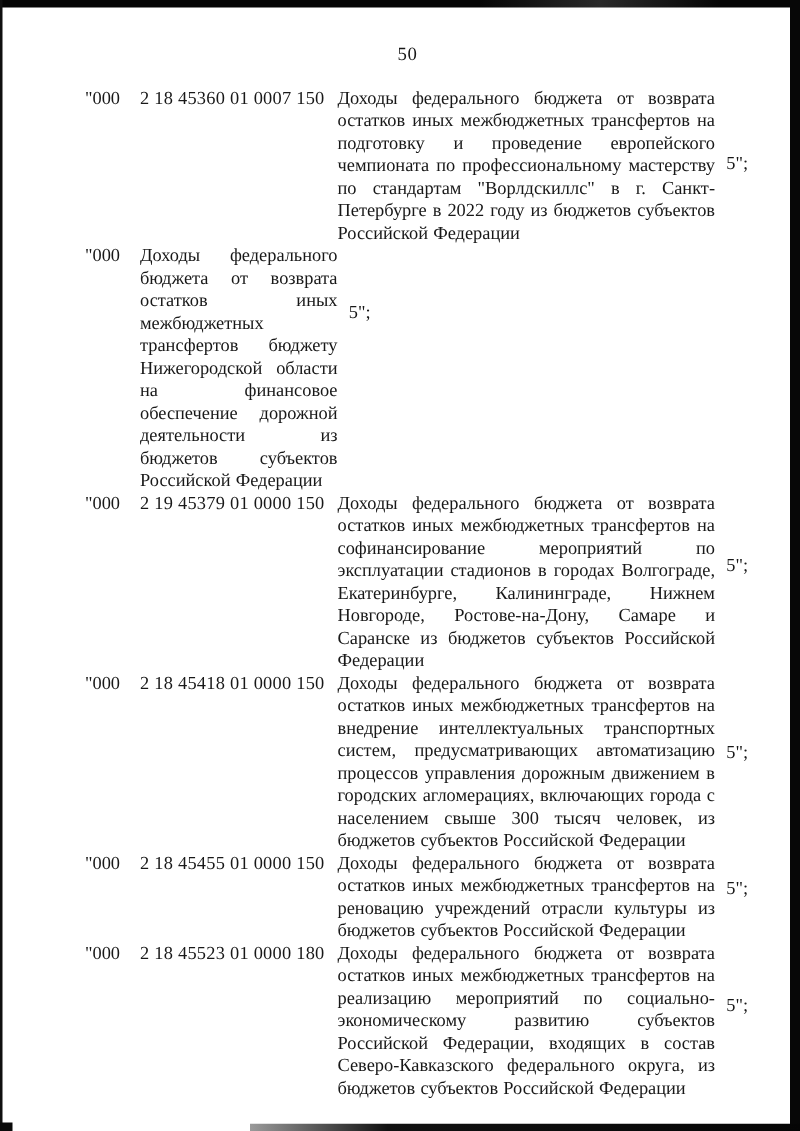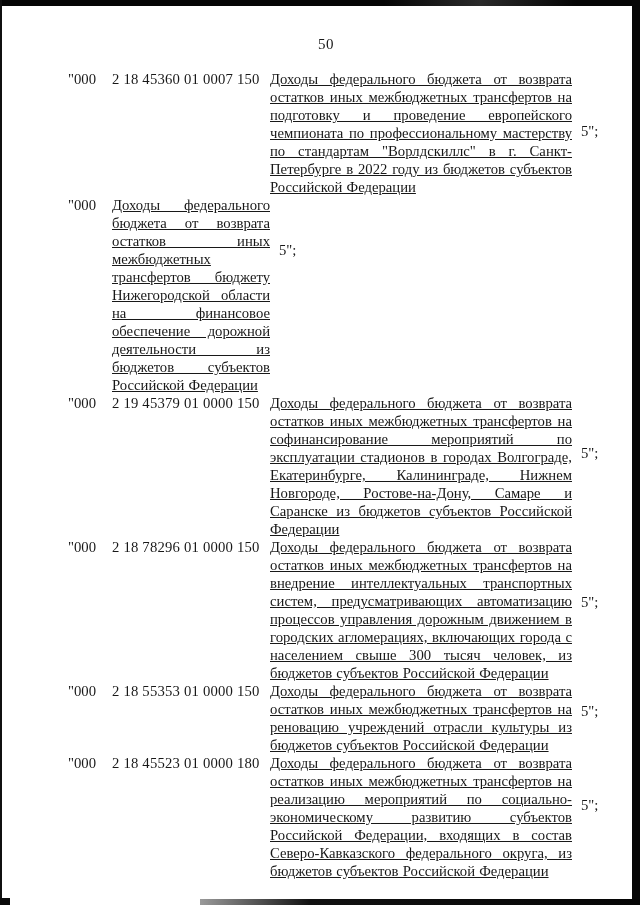--- a/index.html
+++ b/index.html
@@ -64,21 +64,20 @@
     font-size: 14.7px;
     line-height: 18px;
     white-space: normal;
   }
   .prefix { white-space: nowrap; }
   .code   { white-space: nowrap; letter-spacing: 0.2px; }
   .desc {
     text-align: justify;
     text-align-last: left;
     word-spacing: 0.5px;
-    text-decoration: underline;
   }
   .suffix {
     padding-left: 9px;
     white-space: nowrap;
   }
 </style>
 </head>
 <body>
 
 <div class="scan-top"></div>
@@ -105,28 +104,28 @@
 
   <div class="entry">
     <div class="cell prefix">"000</div>
     <div class="cell code">2 19 45379 01 0000 150</div>
     <div class="cell desc">Доходы федерального бюджета от возврата остатков иных межбюджетных трансфертов на софинансирование мероприятий по эксплуатации стадионов в городах Волгограде, Екатеринбурге, Калининграде, Нижнем Новгороде, Ростове-на-Дону, Самаре и Саранске из бюджетов субъектов Российской Федерации</div>
     <div class="cell suffix" style="padding-top: 50px;">5";</div>
   </div>
 
   <div class="entry">
     <div class="cell prefix">"000</div>
-    <div class="cell code">2 18 78296 01 0000 150</div>
+    <div class="cell code">2 18 45418 01 0000 150</div>
     <div class="cell desc">Доходы федерального бюджета от возврата остатков иных межбюджетных трансфертов на внедрение интеллектуальных транспортных систем, предусматривающих автоматизацию процессов управления дорожным движением в городских агломерациях, включающих города с населением свыше 300 тысяч человек, из бюджетов субъектов Российской Федерации</div>
     <div class="cell suffix" style="padding-top: 55px;">5";</div>
   </div>
 
   <div class="entry">
     <div class="cell prefix">"000</div>
-    <div class="cell code">2 18 55353 01 0000 150</div>
+    <div class="cell code">2 18 45455 01 0000 150</div>
     <div class="cell desc">Доходы федерального бюджета от возврата остатков иных межбюджетных трансфертов на реновацию учреждений отрасли культуры из бюджетов субъектов Российской Федерации</div>
     <div class="cell suffix" style="padding-top: 20px;">5";</div>
   </div>
 
   <div class="entry">
     <div class="cell prefix">"000</div>
     <div class="cell code">2 18 45523 01 0000 180</div>
     <div class="cell desc">Доходы федерального бюджета от возврата остатков иных межбюджетных трансфертов на реализацию мероприятий по социально-экономическому развитию субъектов Российской Федерации, входящих в состав Северо-Кавказского федерального округа, из бюджетов субъектов Российской Федерации</div>
     <div class="cell suffix" style="padding-top: 42px;">5";</div>
   </div>

